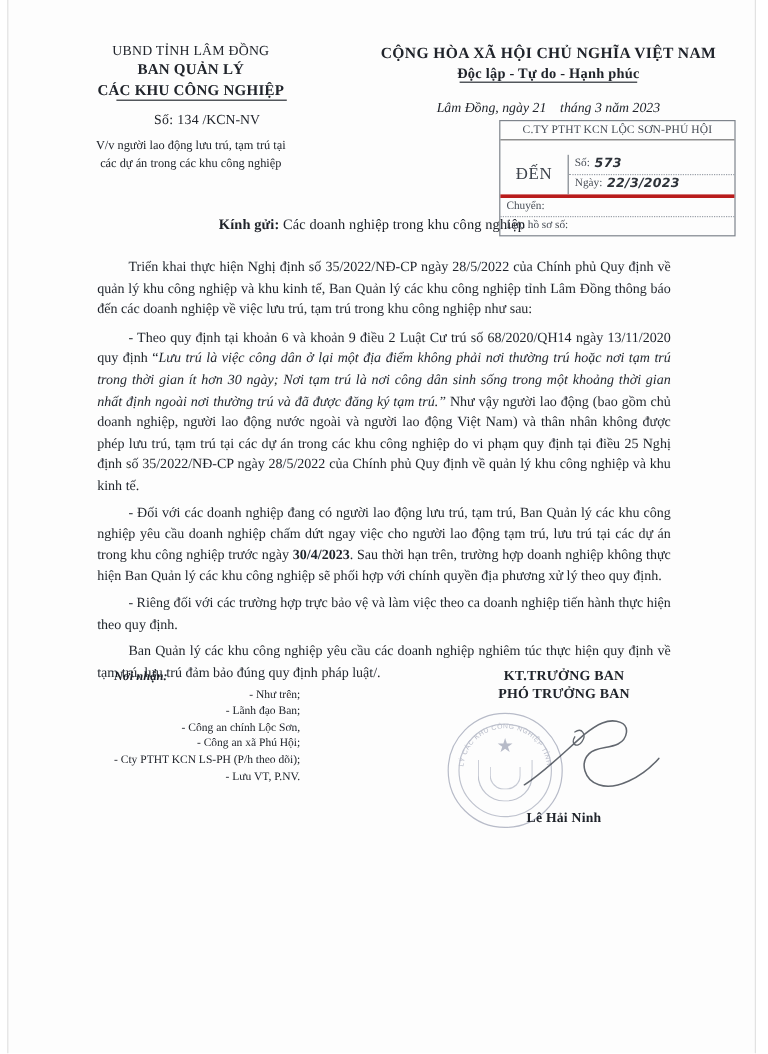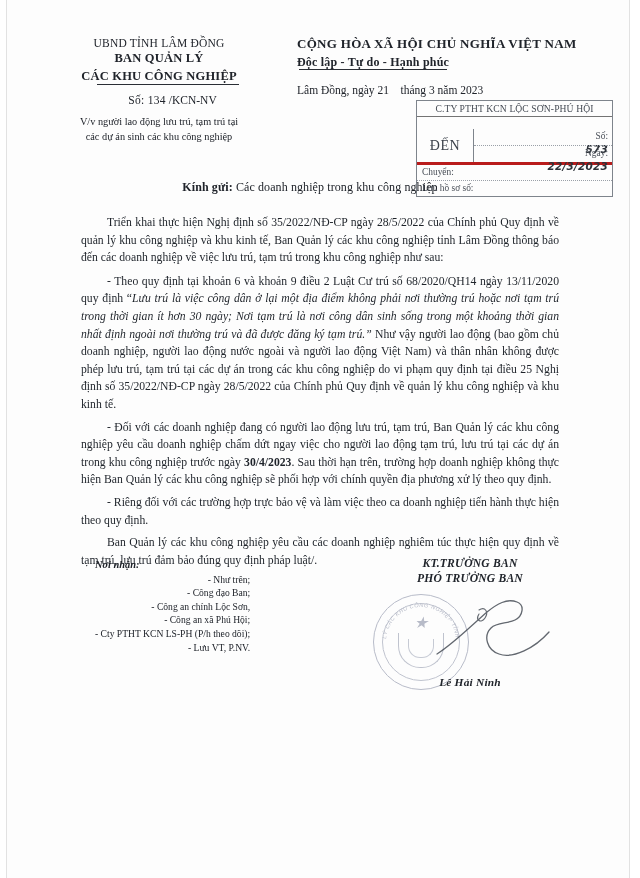--- a/index.html
+++ b/index.html
@@ -44,20 +44,21 @@
     align-items: flex-start;
   }
   .hdr-left {
     width: 290px;
     text-align: center;
     padding-left: 14px;
     box-sizing: border-box;
   }
   .hdr-right {
     width: 338px;
+    text-align: center;
     box-sizing: border-box;
     padding-right: 18px;
   }
   .org-line1 {
     font-size: 11.5px;
     letter-spacing: .2px;
     line-height: 15px;
   }
   .org-line2 {
     font-size: 12.5px;
@@ -111,20 +112,21 @@
   .nation-line2::after {
     content: "";
     position: absolute;
     left: 2px; right: 2px;
     bottom: 0px;
     height: 1px;
     background: #2a2e35;
   }
   .place-date {
     font-size: 11.5px;
+    font-style: italic;
     margin-top: 13px;
     line-height: 15px;
     white-space: pre;
   }
 
   
   #received-stamp {
     position: absolute;
     left: 409px;
     top: 100px;
@@ -159,24 +161,23 @@
     letter-spacing: .5px;
     color: #3c424b;
   }
   .rs-fields { flex: 1; }
   .rs-field {
     font-size: 9.4px;
     padding: 1px 4px 1px 5px;
     height: 14px;
     line-height: 13px;
     display: flex;
-    align-items: flex-end;
+    align-items: flex-start;
     position: relative;
     color: #474d56;
-    flex-direction: column;
   }
   .rs-field + .rs-field { border-top: 1px dotted #9aa0a8; }
   .rs-hand {
     font-family: "DejaVu Sans", sans-serif;
     font-size: 10.5px;
     font-weight: bold;
     font-style: italic;
     color: #2d3239;
     margin-left: 4px;
     letter-spacing: .2px;
@@ -240,21 +241,20 @@
     margin-bottom: 1px;
   }
   #recipients-block .rcp-item { white-space: nowrap; text-align: right; }
 
   #signature-block {
     position: absolute;
     left: 358px;
     top: 556px;
     width: 210px;
     text-align: center;
-    font-style: italic;
   }
   .sig-role1, .sig-role2 {
     font-size: 11.6px;
     font-weight: bold;
     line-height: 15px;
     letter-spacing: .2px;
   }
   #seal-wrap {
     position: relative;
     height: 104px;
@@ -348,21 +348,21 @@
       <div class="hdr-left">
         <div class="org-line1">UBND TỈNH LÂM ĐỒNG</div>
         <div class="org-line2">BAN QUẢN LÝ</div>
         <div><span class="org-line3">CÁC KHU CÔNG NGHIỆP</span></div>
         <div class="doc-number">
           <span class="num-val">Số: 134</span>
           <span>/KCN-NV</span>
         </div>
         <div class="subject">
           <div>V/v người lao động lưu trú, tạm trú tại</div>
-          <div>các dự án sinh các khu công nghiệp</div>
+          <div>các dự án trong các khu công nghiệp</div>
         </div>
       </div>
 
       <div class="hdr-right">
         <div class="nation-line1">CỘNG HÒA XÃ HỘI CHỦ NGHĨA VIỆT NAM</div>
         <div><span class="nation-line2">Độc lập  -  Tự do  -  Hạnh phúc</span></div>
         <div class="place-date">Lâm Đồng, ngày 21    tháng 3 năm 2023</div>
       </div>
     </div>
 
@@ -397,21 +397,21 @@
       <p class="tight"><span>- Đối với các doanh nghiệp đang có người lao động lưu trú, tạm trú, Ban Quản lý các khu công nghiệp yêu cầu doanh nghiệp chấm dứt ngay việc cho người lao động tạm trú, lưu trú tại các dự án trong khu công nghiệp trước ngày </span><span class="bold">30/4/2023</span><span>. Sau thời hạn trên, trường hợp doanh nghiệp không thực hiện Ban Quản lý các khu công nghiệp sẽ phối hợp với chính quyền địa phương xử lý theo quy định.</span></p>
 
       <p class="tight">- Riêng đối với các trường hợp trực bảo vệ và làm việc theo ca doanh nghiệp tiến hành thực hiện theo quy định.</p>
 
       <p>Ban Quản lý các khu công nghiệp yêu cầu các doanh nghiệp nghiêm túc thực hiện quy định về tạm trú, lưu trú đảm bảo đúng quy định pháp luật/.</p>
     </div>
 
     <div id="recipients-block">
       <div class="rcp-title">Nơi nhận:</div>
       <div class="rcp-item">- Như trên;</div>
-      <div class="rcp-item">- Công đạo Ban;</div>
+      <div class="rcp-item">- Lãnh đạo Ban;</div>
       <div class="rcp-item">- Công an chính Lộc Sơn,</div>
       <div class="rcp-item">- Công an xã Phú Hội;</div>
       <div class="rcp-item">- Cty PTHT KCN LS-PH (P/h theo dõi);</div>
       <div class="rcp-item">- Lưu VT, P.NV.</div>
     </div>
 
     <div id="signature-block">
       <div class="sig-role1">KT.TRƯỞNG BAN</div>
       <div class="sig-role2">PHÓ TRƯỞNG BAN</div>
 

